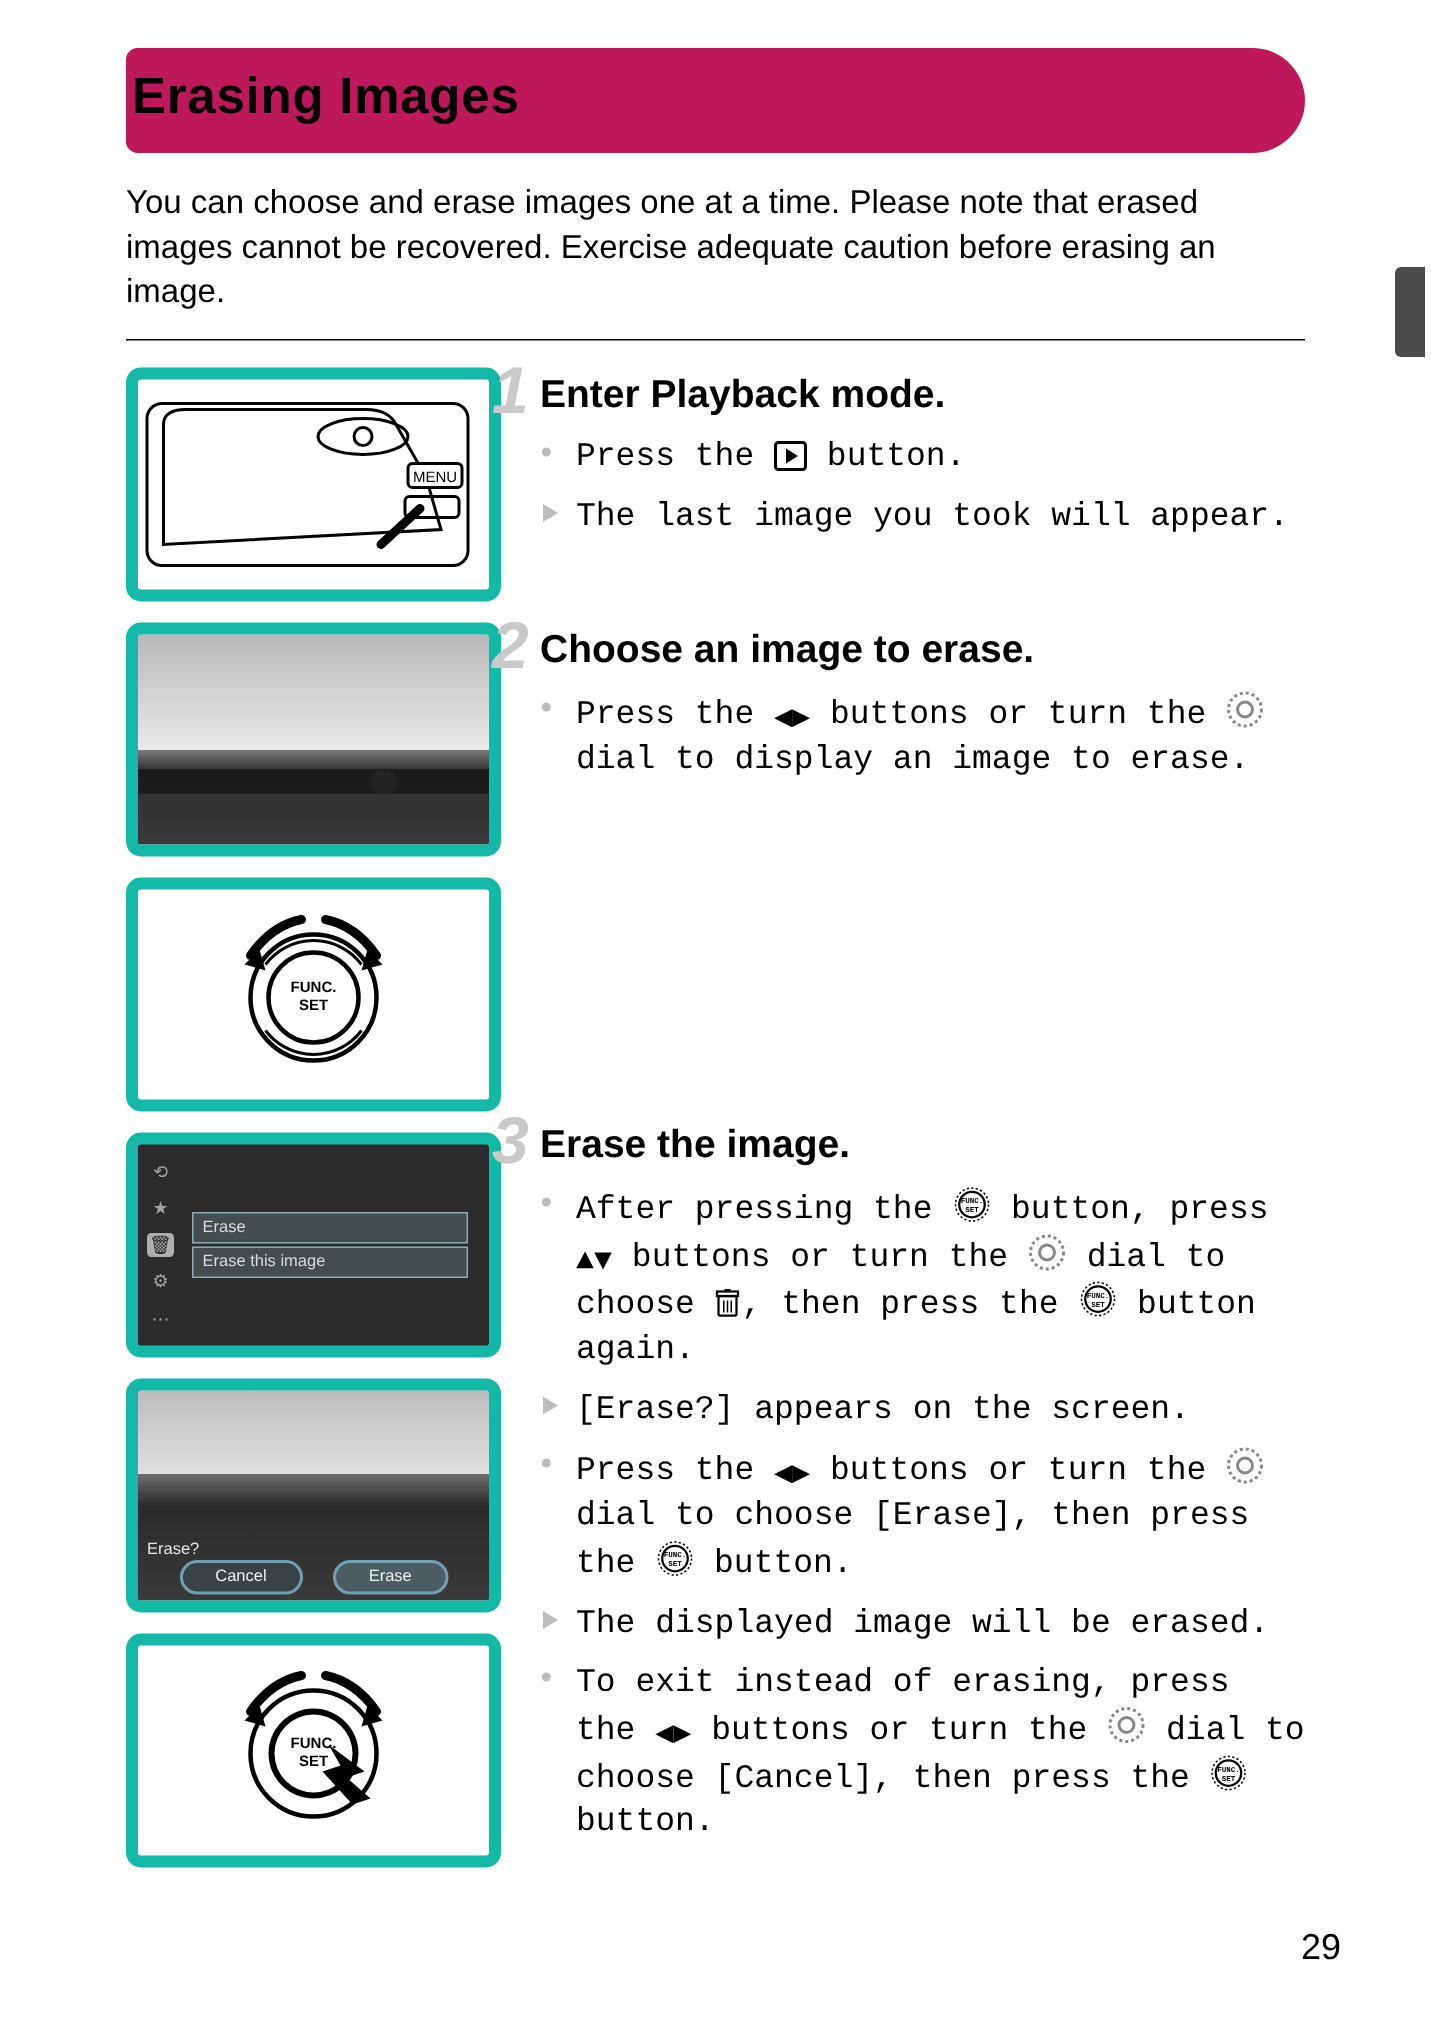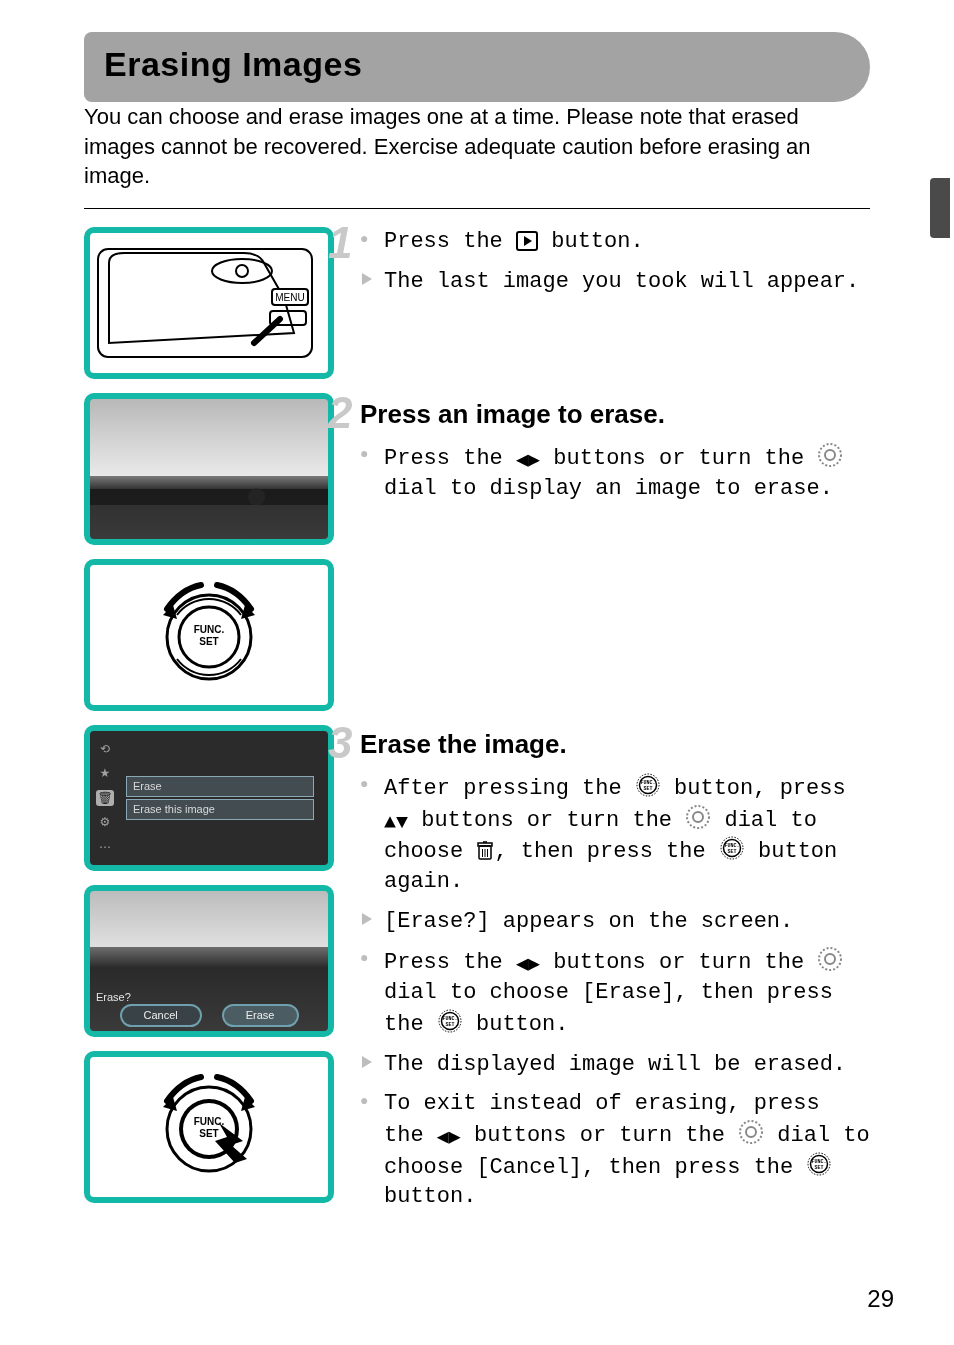--- a/index.html
+++ b/index.html
@@ -18,24 +18,24 @@
     position:relative;
     font-size:22px;
     line-height:1.35;
   }
   .page-inner{
     padding:32px var(--margin-x) 0;
   }
 
   
   .section-header{
-    background:#a3a3a3;
+    background:#be185d;
     border-radius:8px 36px 36px 8px;
-    padding:10px 20px 14px;
-    margin-bottom:0;
+    padding:10px 4px 14px;
+    margin-bottom:18px;
   }
   .section-header h1{
     margin:0;
     font-size:34px;
     font-weight:900;
     letter-spacing:0.5px;
   }
 
   .intro{
     margin:0 0 17px 0;
@@ -54,21 +54,21 @@
   .thumb-col{
     width:250px;
     flex:0 0 250px;
   }
   .text-col{
     flex:1 1 auto;
   }
 
   
   .thumb{
-    border:6px solid #14b8a6;
+    border:8px solid #14b8a6;
     border-radius:10px;
     height:140px;
     margin-bottom:14px;
     background:#fff;
     display:flex;
     align-items:center;
     justify-content:center;
     overflow:hidden;
     position:relative;
   }
@@ -310,38 +310,39 @@
           <polygon points="96,96 76,74 88,70 80,56 104,74 92,78 108,92" fill="#000"></polygon>
         </svg>
       </div>
 
     </div>
 
     <div class="text-col">
 
       <div class="step" style="min-height:150px;">
         <div class="step-number">1</div>
+        <h2>Enter Playback mode.</h2>
         <ul>
           <li class="bullet-dot">
             <span>Press the </span><span class="icon play">
               <svg viewBox="0 0 22 20">
                   <rect x="1" y="1" width="20" height="18" rx="2" fill="none" stroke="#000" stroke-width="2"></rect>
                   <polygon points="8,5 8,15 16,10" fill="#000"></polygon>
                 </svg>
             </span><span> button.</span>
           </li>
           <li class="bullet-tri">
             <span>The last image you took will appear.</span>
           </li>
         </ul>
       </div>
 
       <div class="step" style="min-height:310px;">
         <div class="step-number">2</div>
-        <h2>Press an image to erase.</h2>
+        <h2>Choose an image to erase.</h2>
         <ul>
           <li class="bullet-dot">
             <span>Press the </span><span class="icon leftright">◀▶</span><span> buttons or turn the </span><span class="icon dial">
               <svg viewBox="0 0 26 26">
                   <circle cx="13" cy="13" r="11" fill="none" stroke="#888" stroke-width="2" stroke-dasharray="2 2"></circle>
                   <circle cx="13" cy="13" r="5" fill="none" stroke="#888" stroke-width="2"></circle>
                 </svg>
             </span><span> dial to display an image to erase.</span>
           </li>
         </ul>

